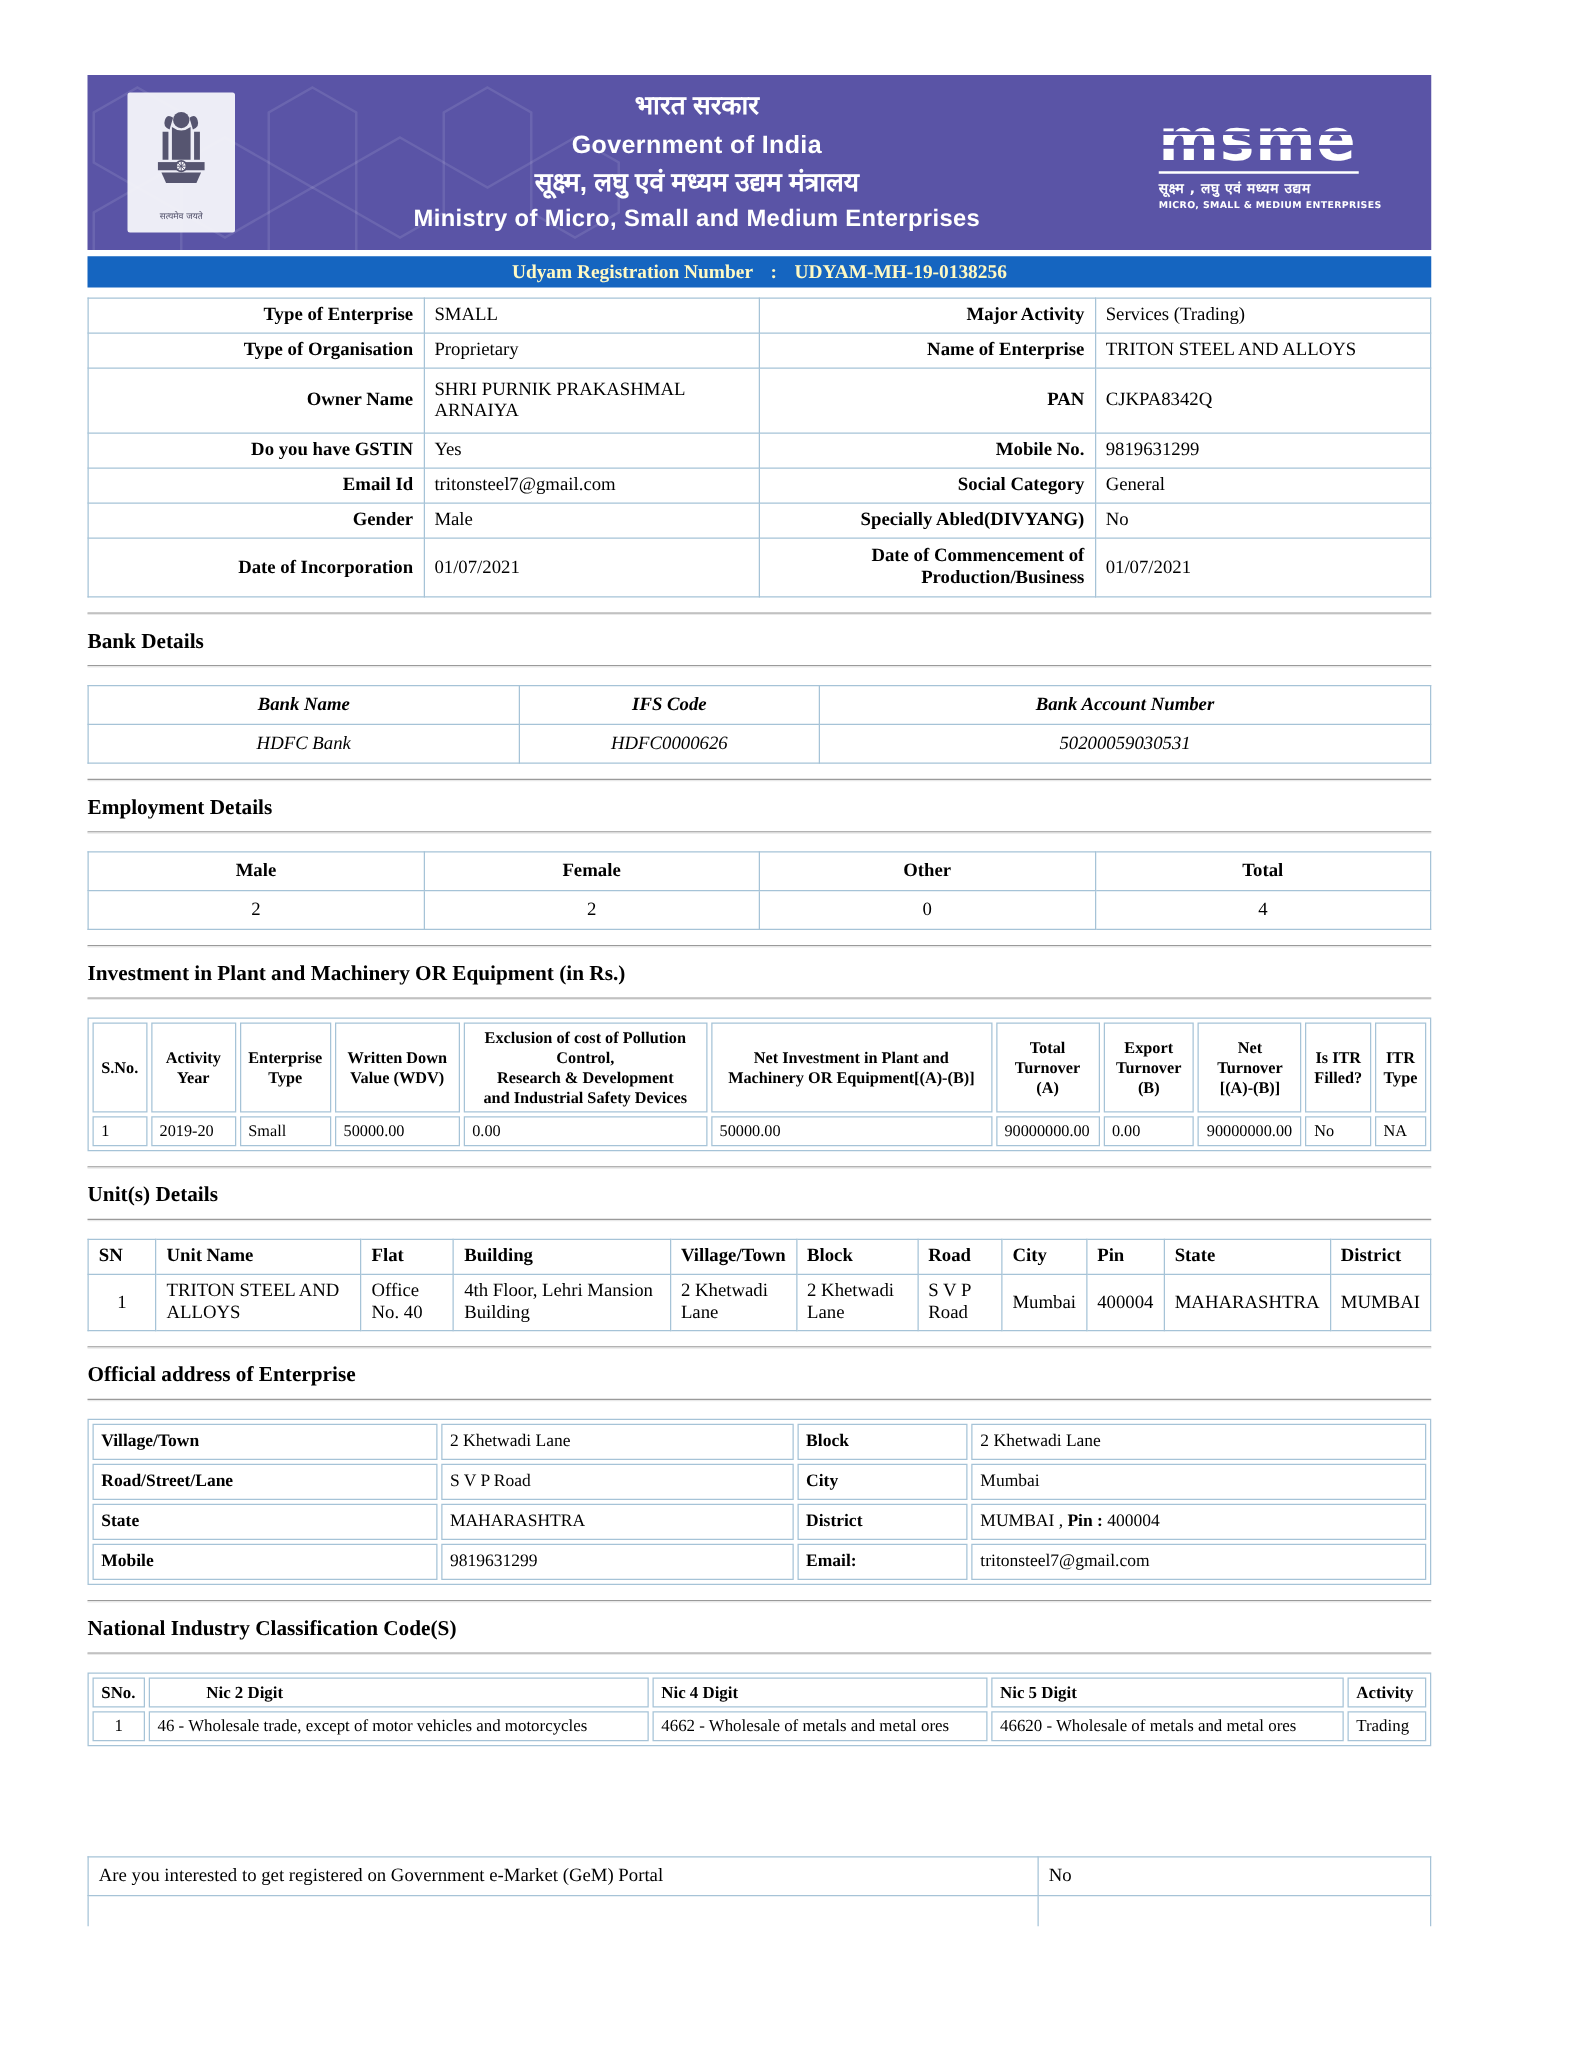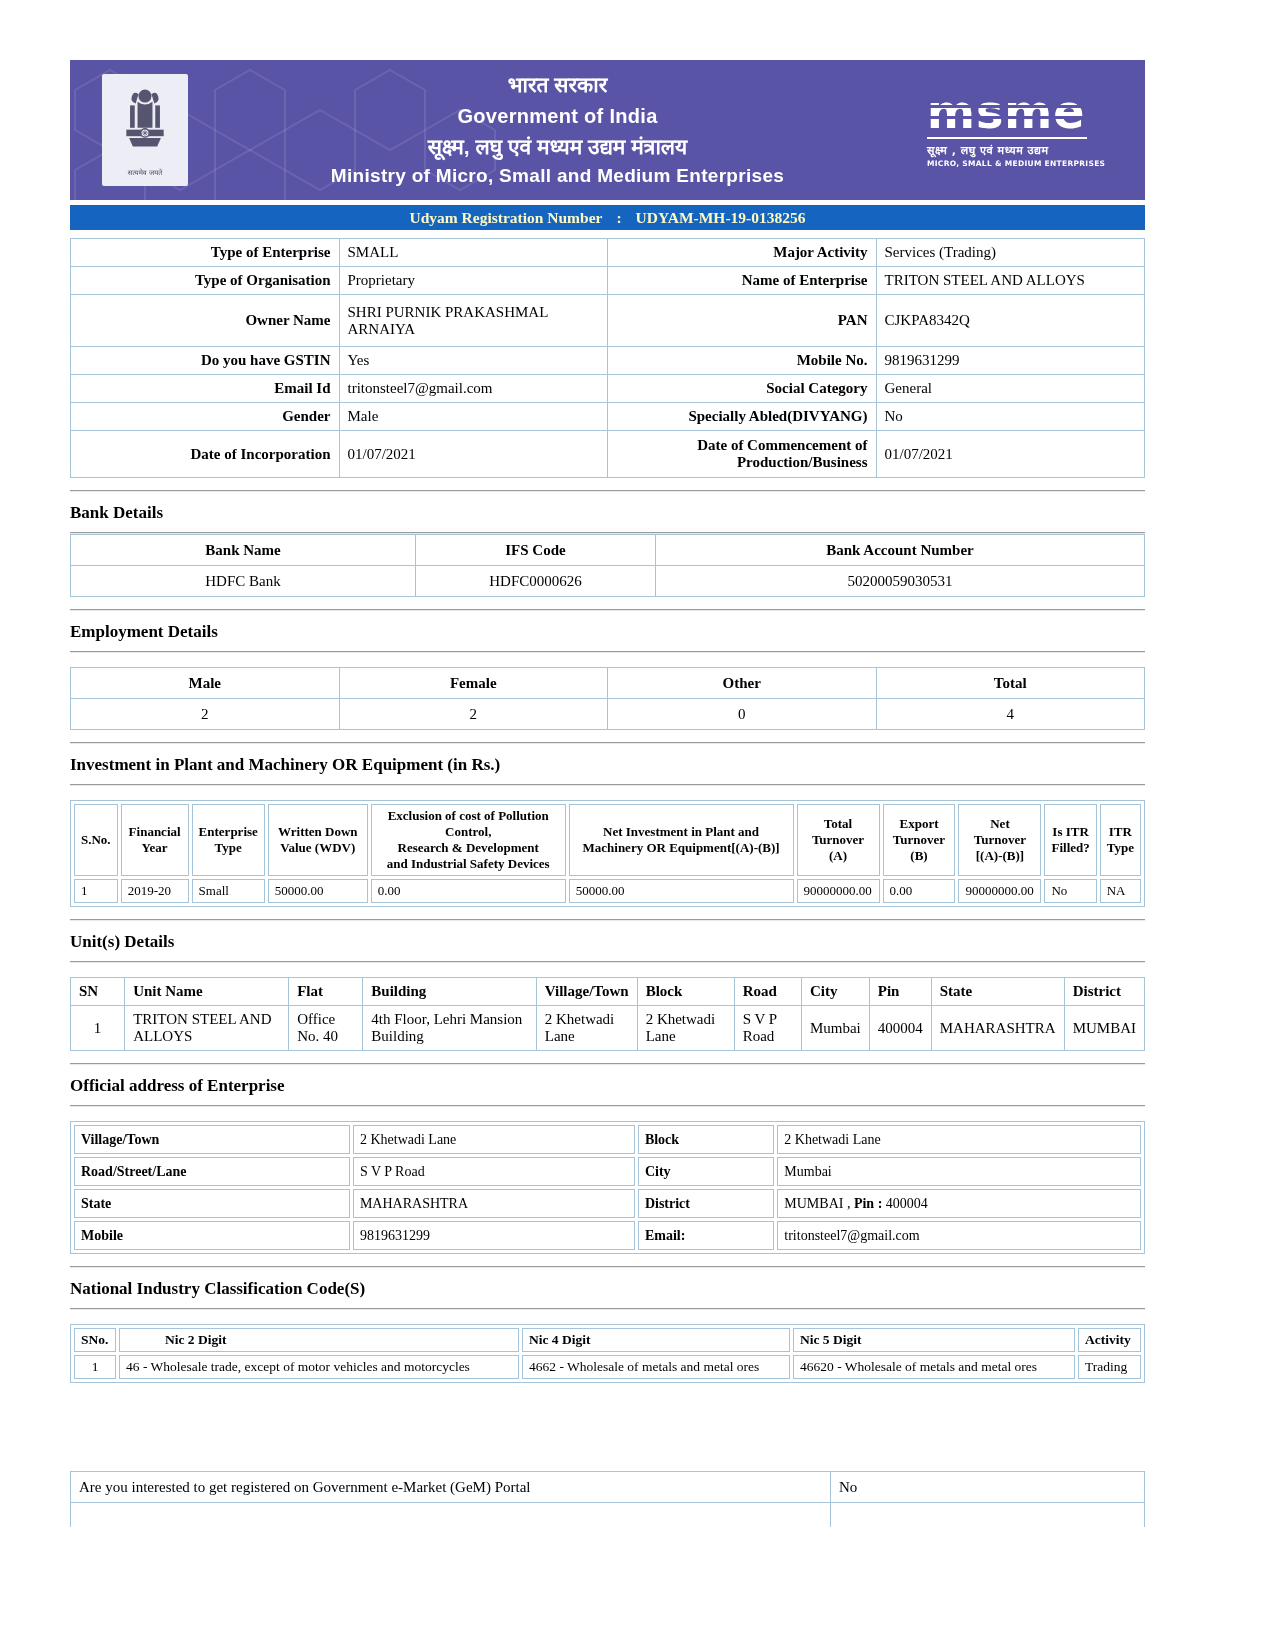--- a/index.html
+++ b/index.html
@@ -218,21 +218,21 @@
         <td class="lbl" style="height:47px;">Date of Commencement of Production/Business</td>
         <td class="val">01/07/2021</td>
       </tr>
     </tbody>
       </table>
 
     <div class="rule"></div>
     <div class="section-heading">Bank Details</div>
     <div class="rule" style="margin-top:0;"></div>
 
-    <table class="grid bank-table" style="">
+    <table class="grid bank-table" style="margin-top:14px;font-style:italic;">
       <tbody>
           <tr>
         <th style="width:345px;">Bank Name</th>
         <th style="width:240px;">IFS Code</th>
         <th>Bank Account Number</th>
       </tr>
       <tr>
         <td>HDFC Bank</td>
         <td>HDFC0000626</td>
         <td>50200059030531</td>
@@ -262,21 +262,21 @@
       </table>
 
     <div class="rule"></div>
     <div class="section-heading">Investment in Plant and Machinery OR Equipment (in Rs.)</div>
     <div class="rule" style="margin-top:0;"></div>
 
     <table class="spaced inv-table">
       <tbody>
           <tr>
         <th style="width:38px;">S.No.</th>
-        <th style="width:68px;">Financial Year</th>
+        <th style="width:68px;">Activity Year</th>
         <th style="width:73px;">Enterprise Type</th>
         <th style="width:100px;">Written Down Value (WDV)</th>
         <th style="width:195px;" class="pre">Exclusion of cost of Pollution Control,
 Research &amp; Development
 and Industrial Safety Devices</th>
         <th style="width:225px;">Net Investment in Plant and Machinery OR Equipment[(A)-(B)]</th>
         <th style="width:83px;">Total Turnover (A)</th>
         <th style="width:73px;">Export Turnover (B)</th>
         <th style="width:83px;">Net Turnover [(A)-(B)]</th>
         <th style="width:50px;">Is ITR Filled?</th>

